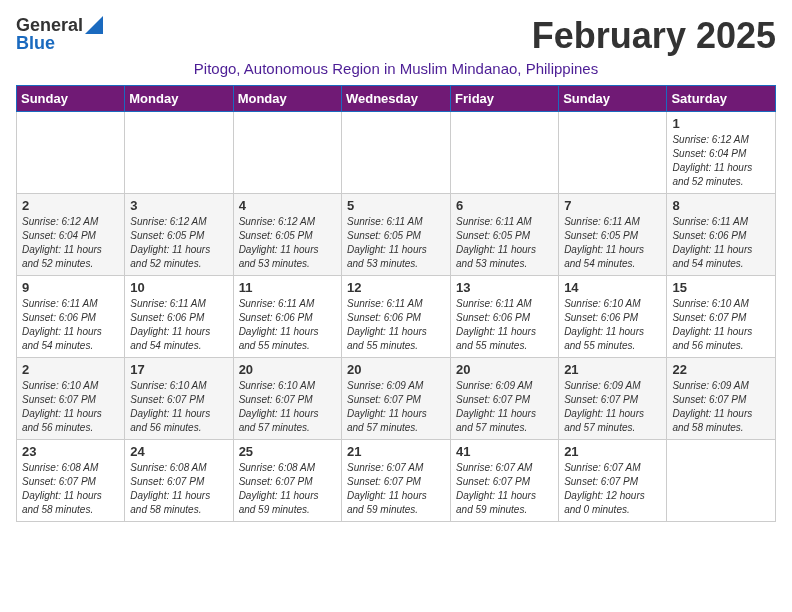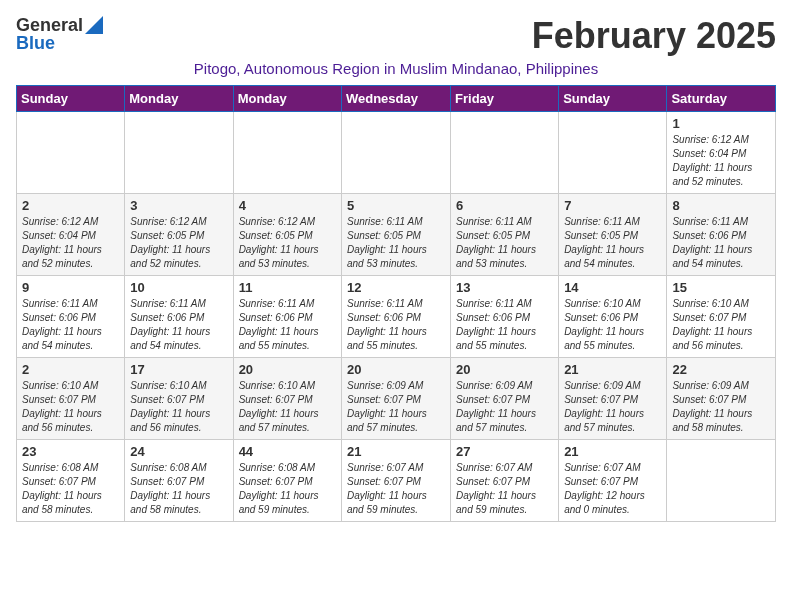--- a/index.html
+++ b/index.html
@@ -298,35 +298,35 @@
 and 58 minutes.</div>
         </td>
         <td>
           <span class="day-num">24</span>
           <div class="day-info" style="white-space: pre-line;">Sunrise: 6:08 AM
 Sunset: 6:07 PM
 Daylight: 11 hours
 and 58 minutes.</div>
         </td>
         <td>
-          <span class="day-num">44</span>
+          <span class="day-num">25</span>
           <div class="day-info" style="white-space: pre-line;">Sunrise: 6:08 AM
 Sunset: 6:07 PM
 Daylight: 11 hours
 and 59 minutes.</div>
         </td>
         <td>
           <span class="day-num">21</span>
           <div class="day-info" style="white-space: pre-line;">Sunrise: 6:07 AM
 Sunset: 6:07 PM
 Daylight: 11 hours
 and 59 minutes.</div>
         </td>
         <td>
-          <span class="day-num">27</span>
+          <span class="day-num">41</span>
           <div class="day-info" style="white-space: pre-line;">Sunrise: 6:07 AM
 Sunset: 6:07 PM
 Daylight: 11 hours
 and 59 minutes.</div>
         </td>
         <td>
           <span class="day-num">21</span>
           <div class="day-info" style="white-space: pre-line;">Sunrise: 6:07 AM
 Sunset: 6:07 PM
 Daylight: 12 hours

